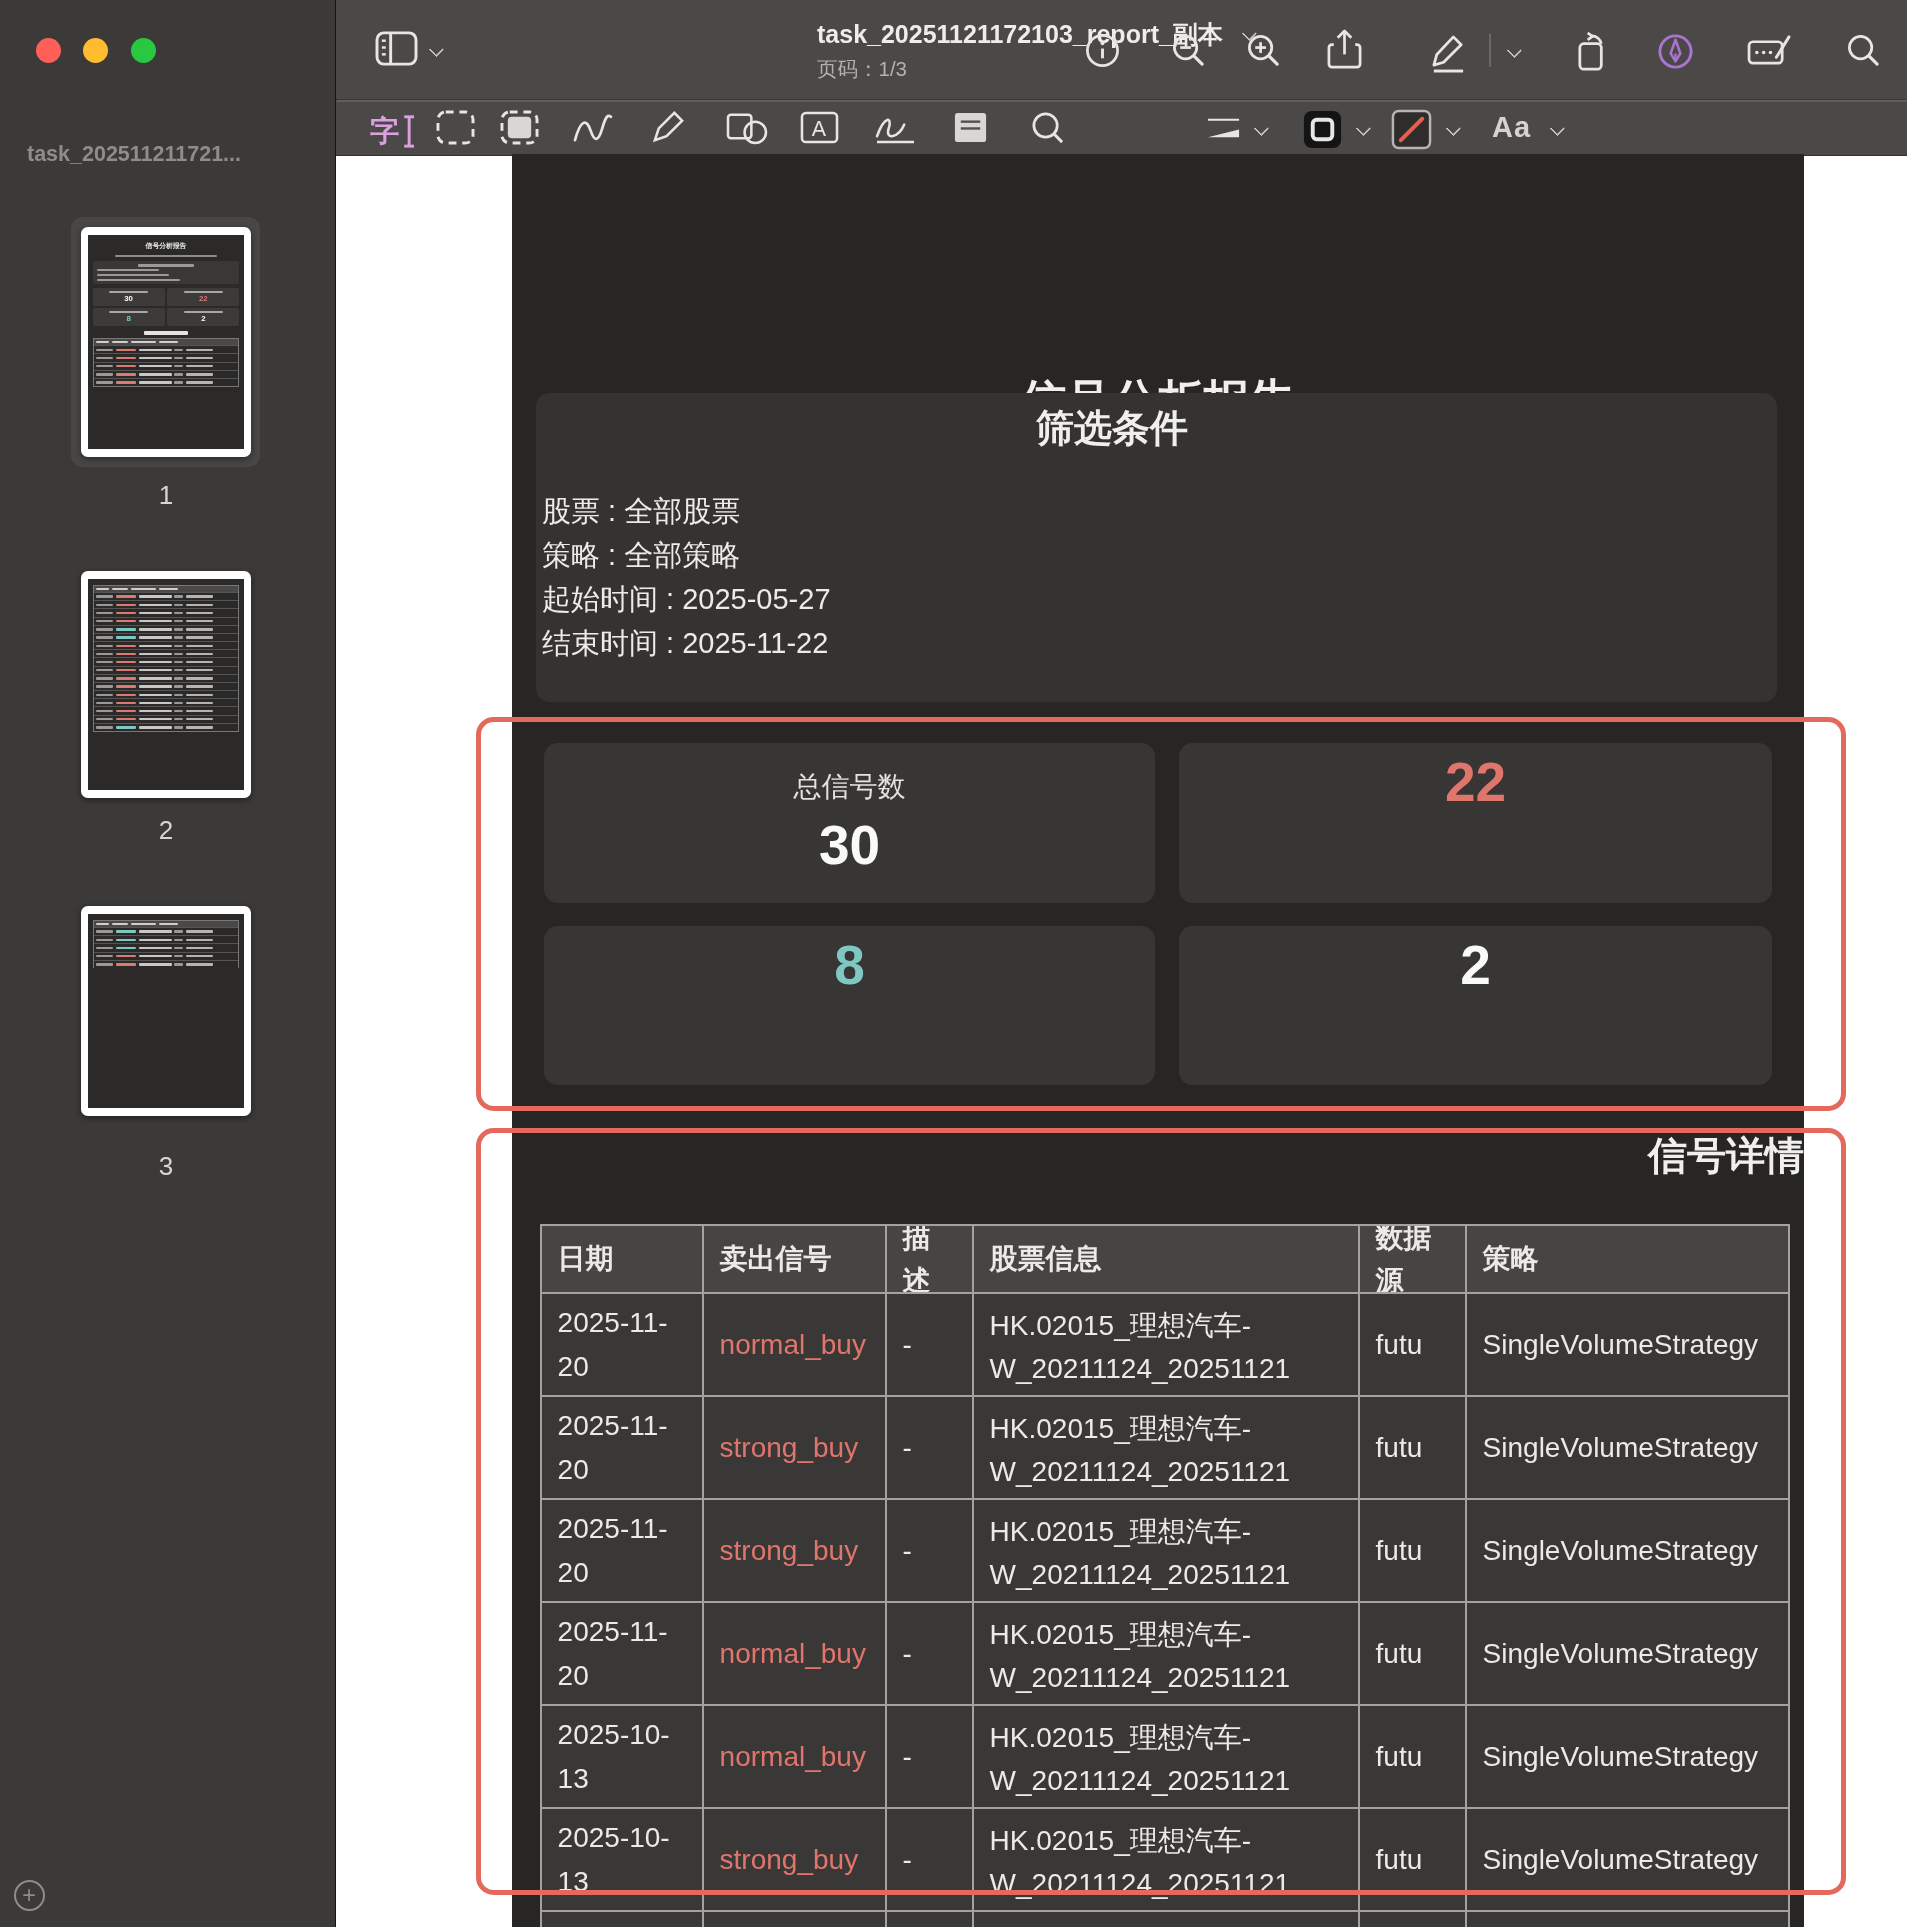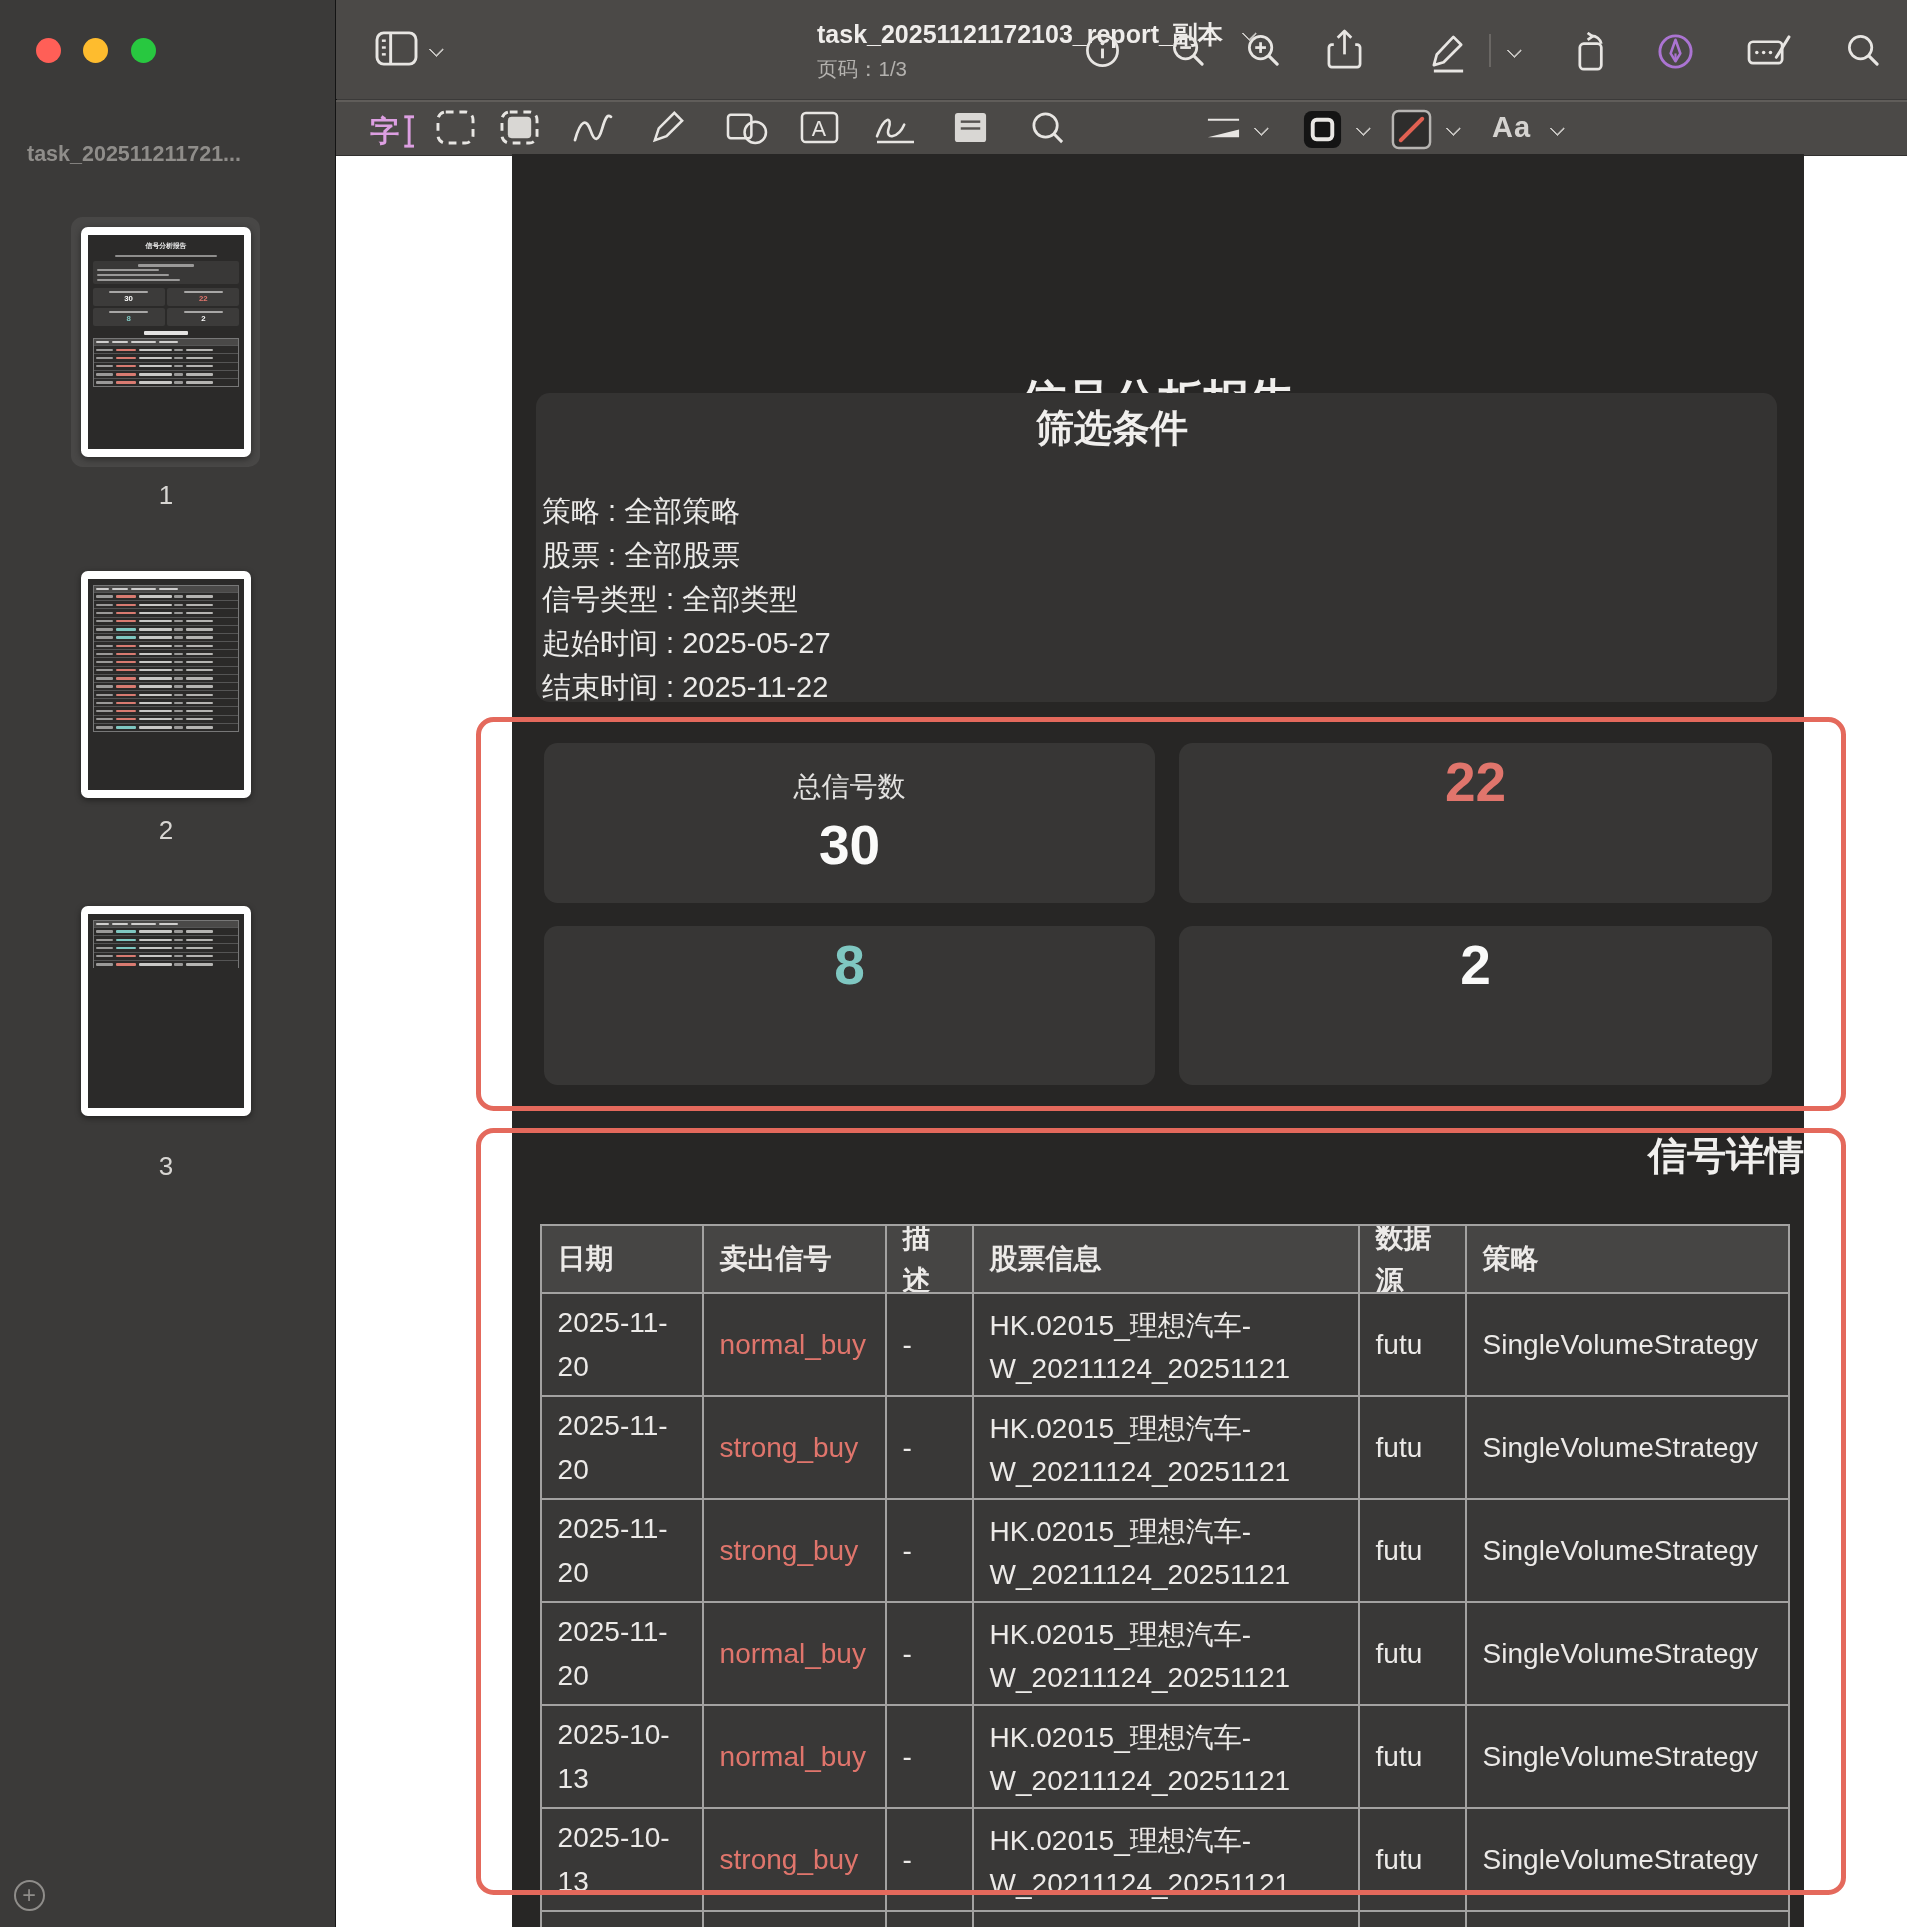--- a/index.html
+++ b/index.html
@@ -538,23 +538,22 @@
 
   <div class="page-white"></div>
 
   <div class="report">
     <div class="rep-title">信号分析报告</div>
     <div class="rep-sub">此报告包含根据筛选条件分析的信号数据</div>
 
     <div class="filter-box"></div>
     <div class="filter-head">筛选条件</div>
     <div class="filter-lines" id="filterLines">
+        <div class="filter-line">股票 : 全部股票</div>
         <div class="filter-line">策略 : 全部策略</div>
-        <div class="filter-line">股票 : 全部股票</div>
-        <div class="filter-line">信号类型 : 全部类型</div>
         <div class="filter-line">起始时间 : 2025-05-27</div>
         <div class="filter-line">结束时间 : 2025-11-22</div>
       </div>
 
     <div id="statCards">
         <div class="stat-card" style="left: 32px; top: 589px; width: 611px; height: 160px;">
           <div class="stat-label">总信号数</div>
           <div class="stat-value" style="color: rgb(250, 250, 249);">30</div>
         </div>
         <div class="stat-card" style="left: 667px; top: 589px; width: 593px; height: 160px;">

